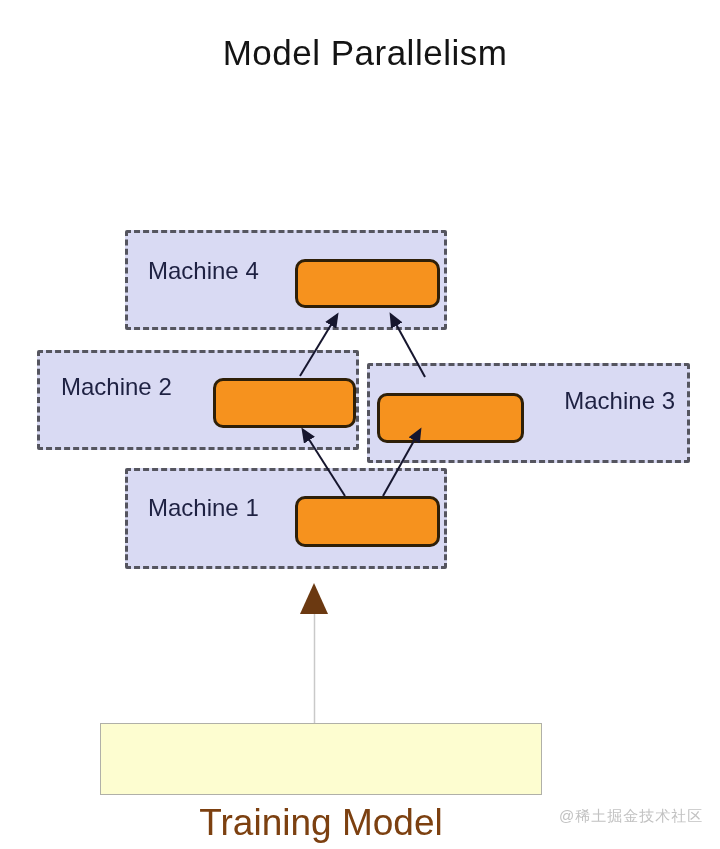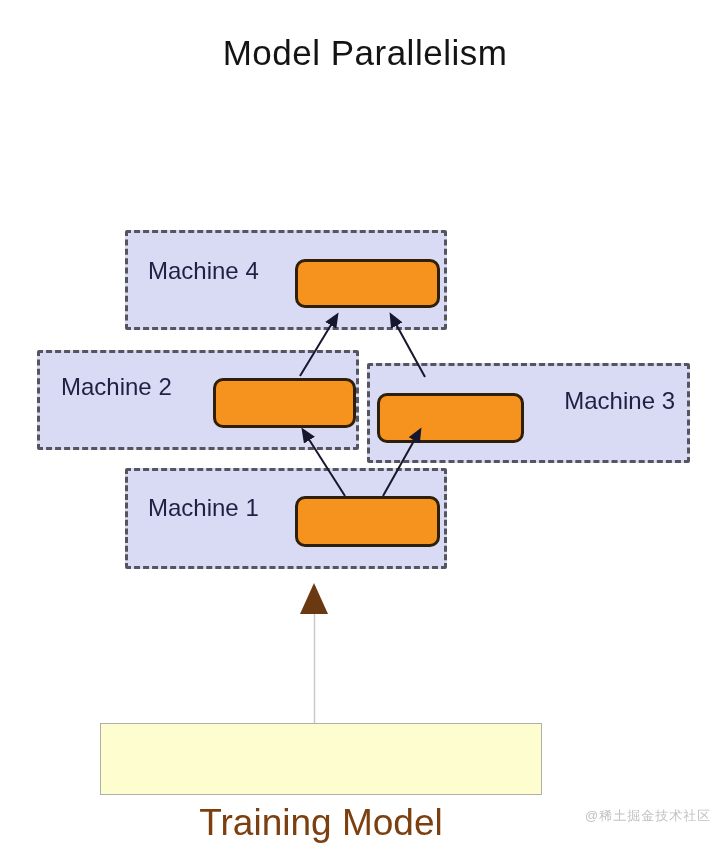--- a/index.html
+++ b/index.html
@@ -74,23 +74,23 @@
     position: absolute;
     top: 802px;
     left: 321px;
     transform: translateX(-50%);
     font-size: 37px;
     color: var(--training_label, #7c4010);
     white-space: nowrap;
   }
   .watermark {
     position: absolute;
-    left: 585px;
+    left: 559px;
     top: 807px;
-    font-size: 13px;
+    font-size: 15px;
     color: var(--watermark_text, #c2c2c2);
     letter-spacing: 1px;
     white-space: nowrap;
   }
   line.edge { stroke: var(--arrow, #16162e); stroke-width: 2; }
   .ah-fill { fill: var(--arrow, #16162e); }
   line.shaft { stroke: var(--shaft, #c9c9c9); stroke-width: 1.5; }
   .brown-head { fill: var(--brown_arrow, #6b3911); }
 </style>
 </head>

